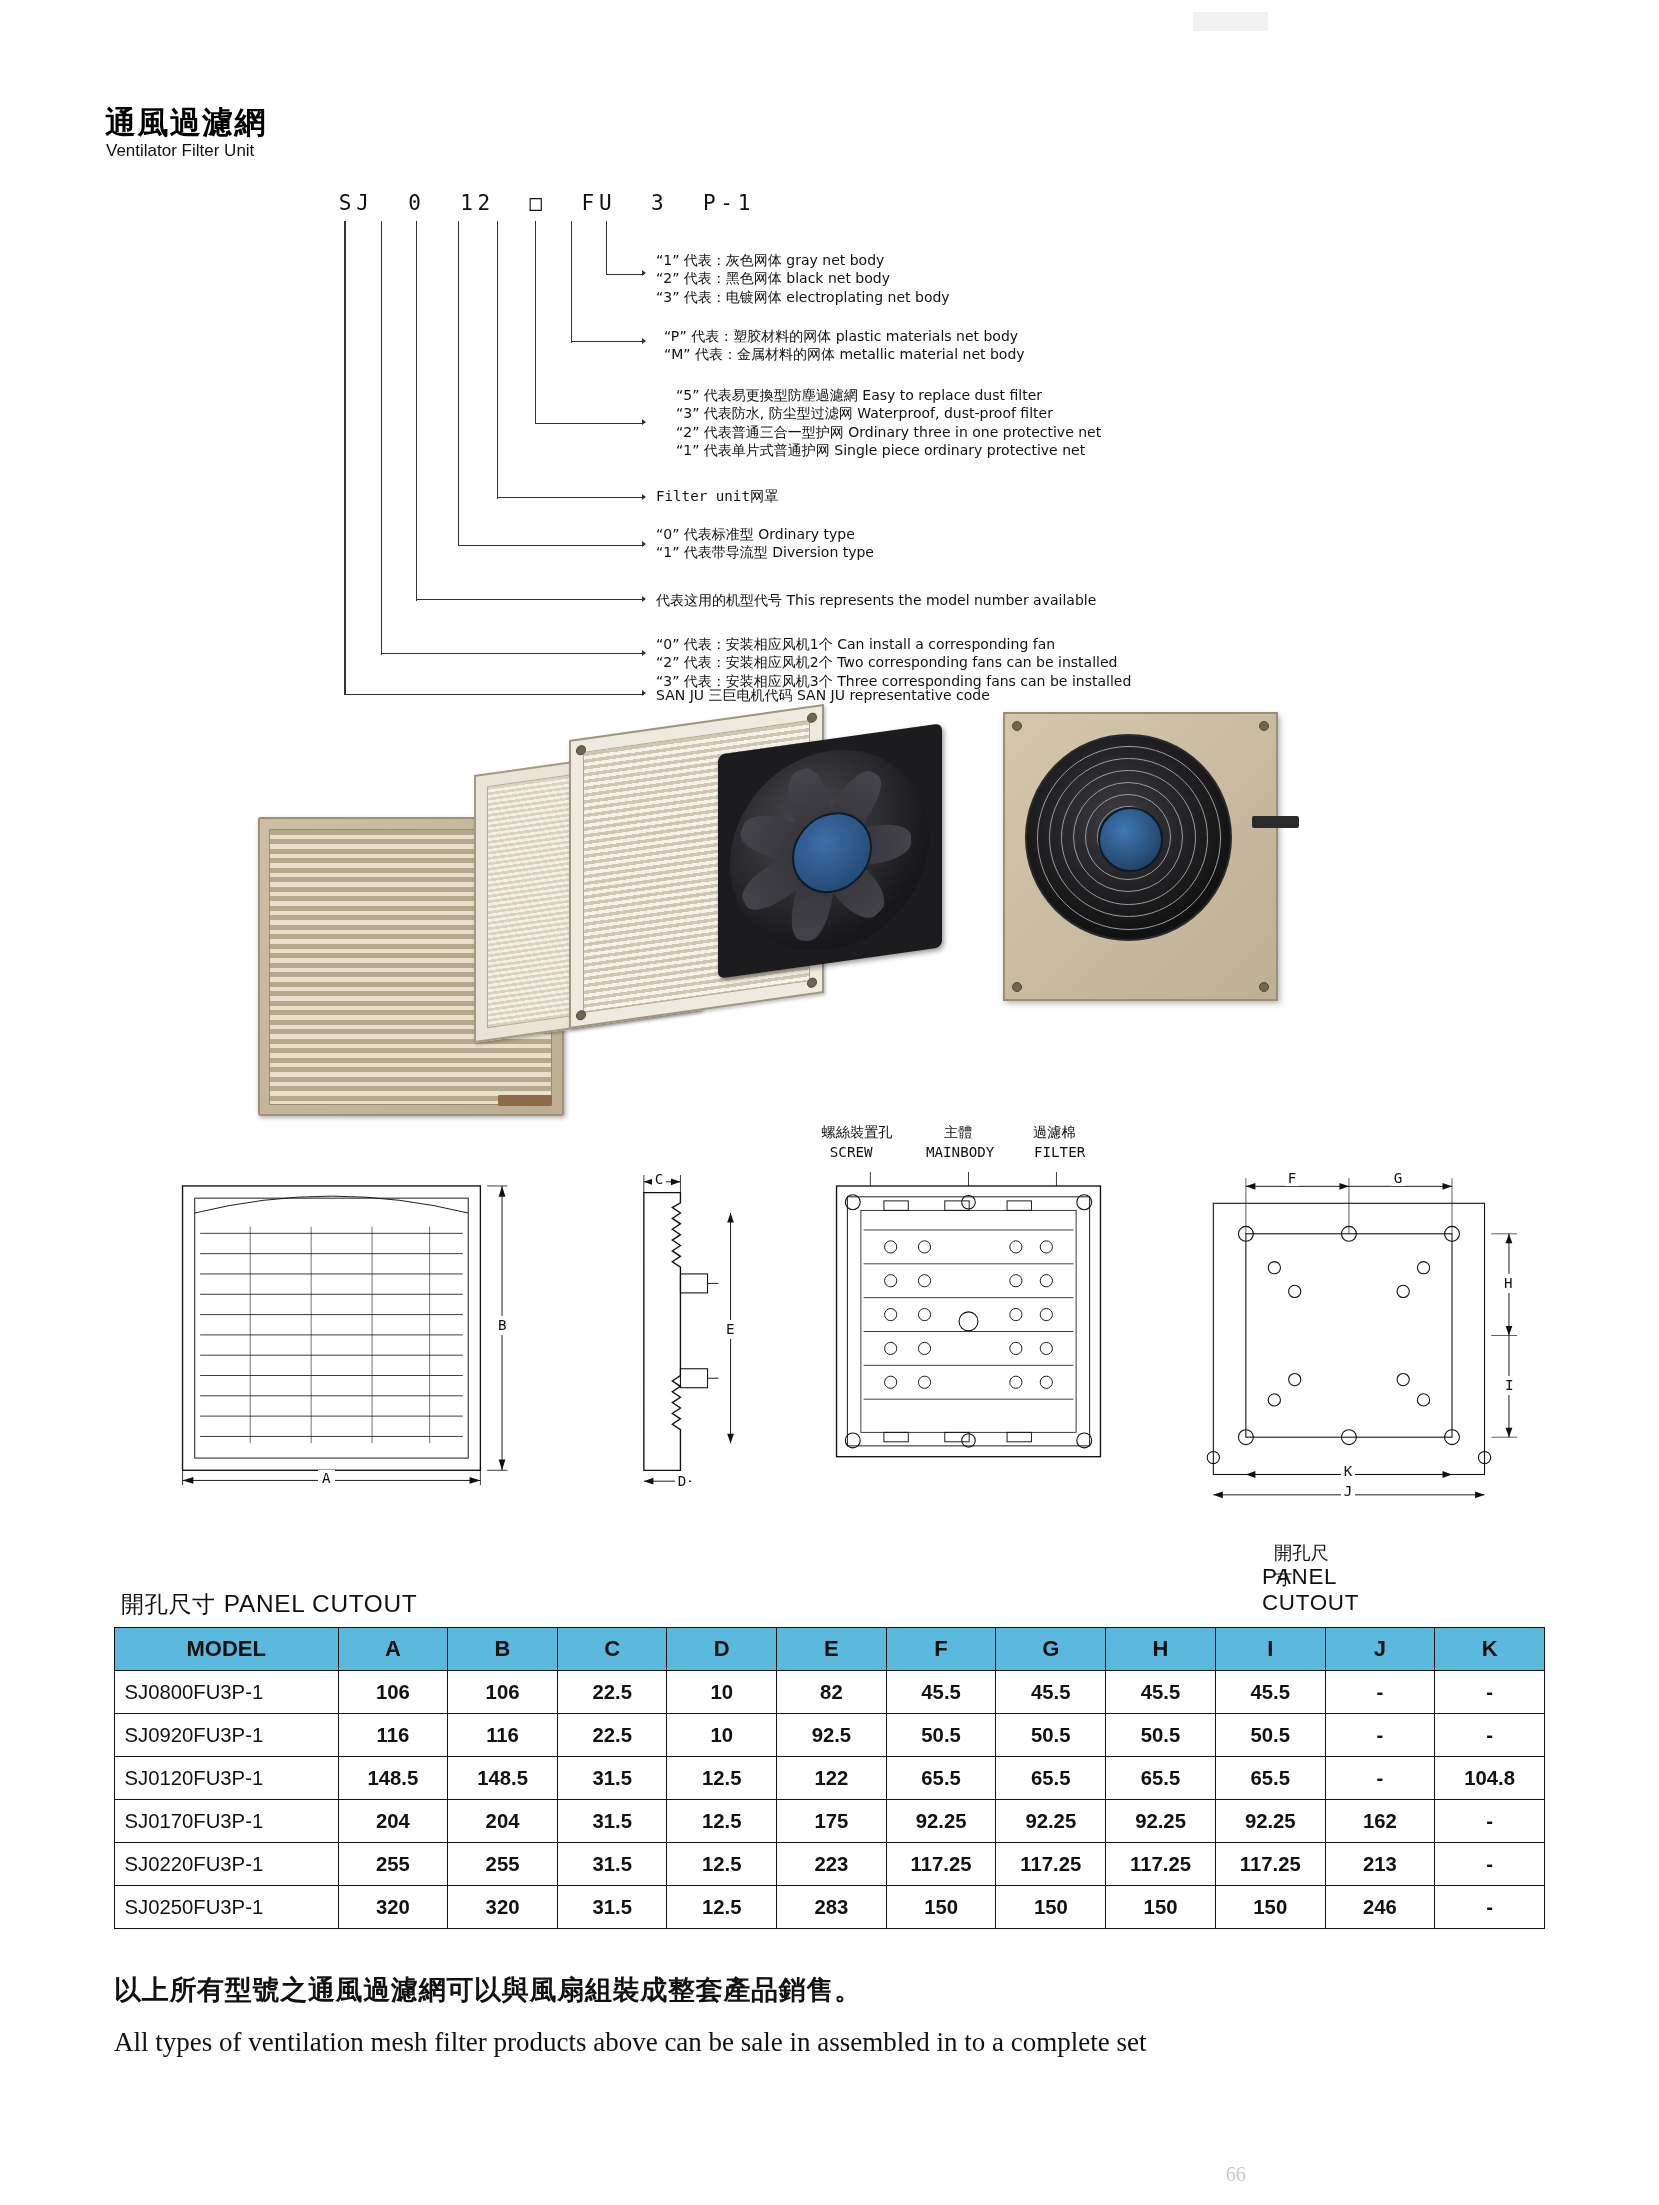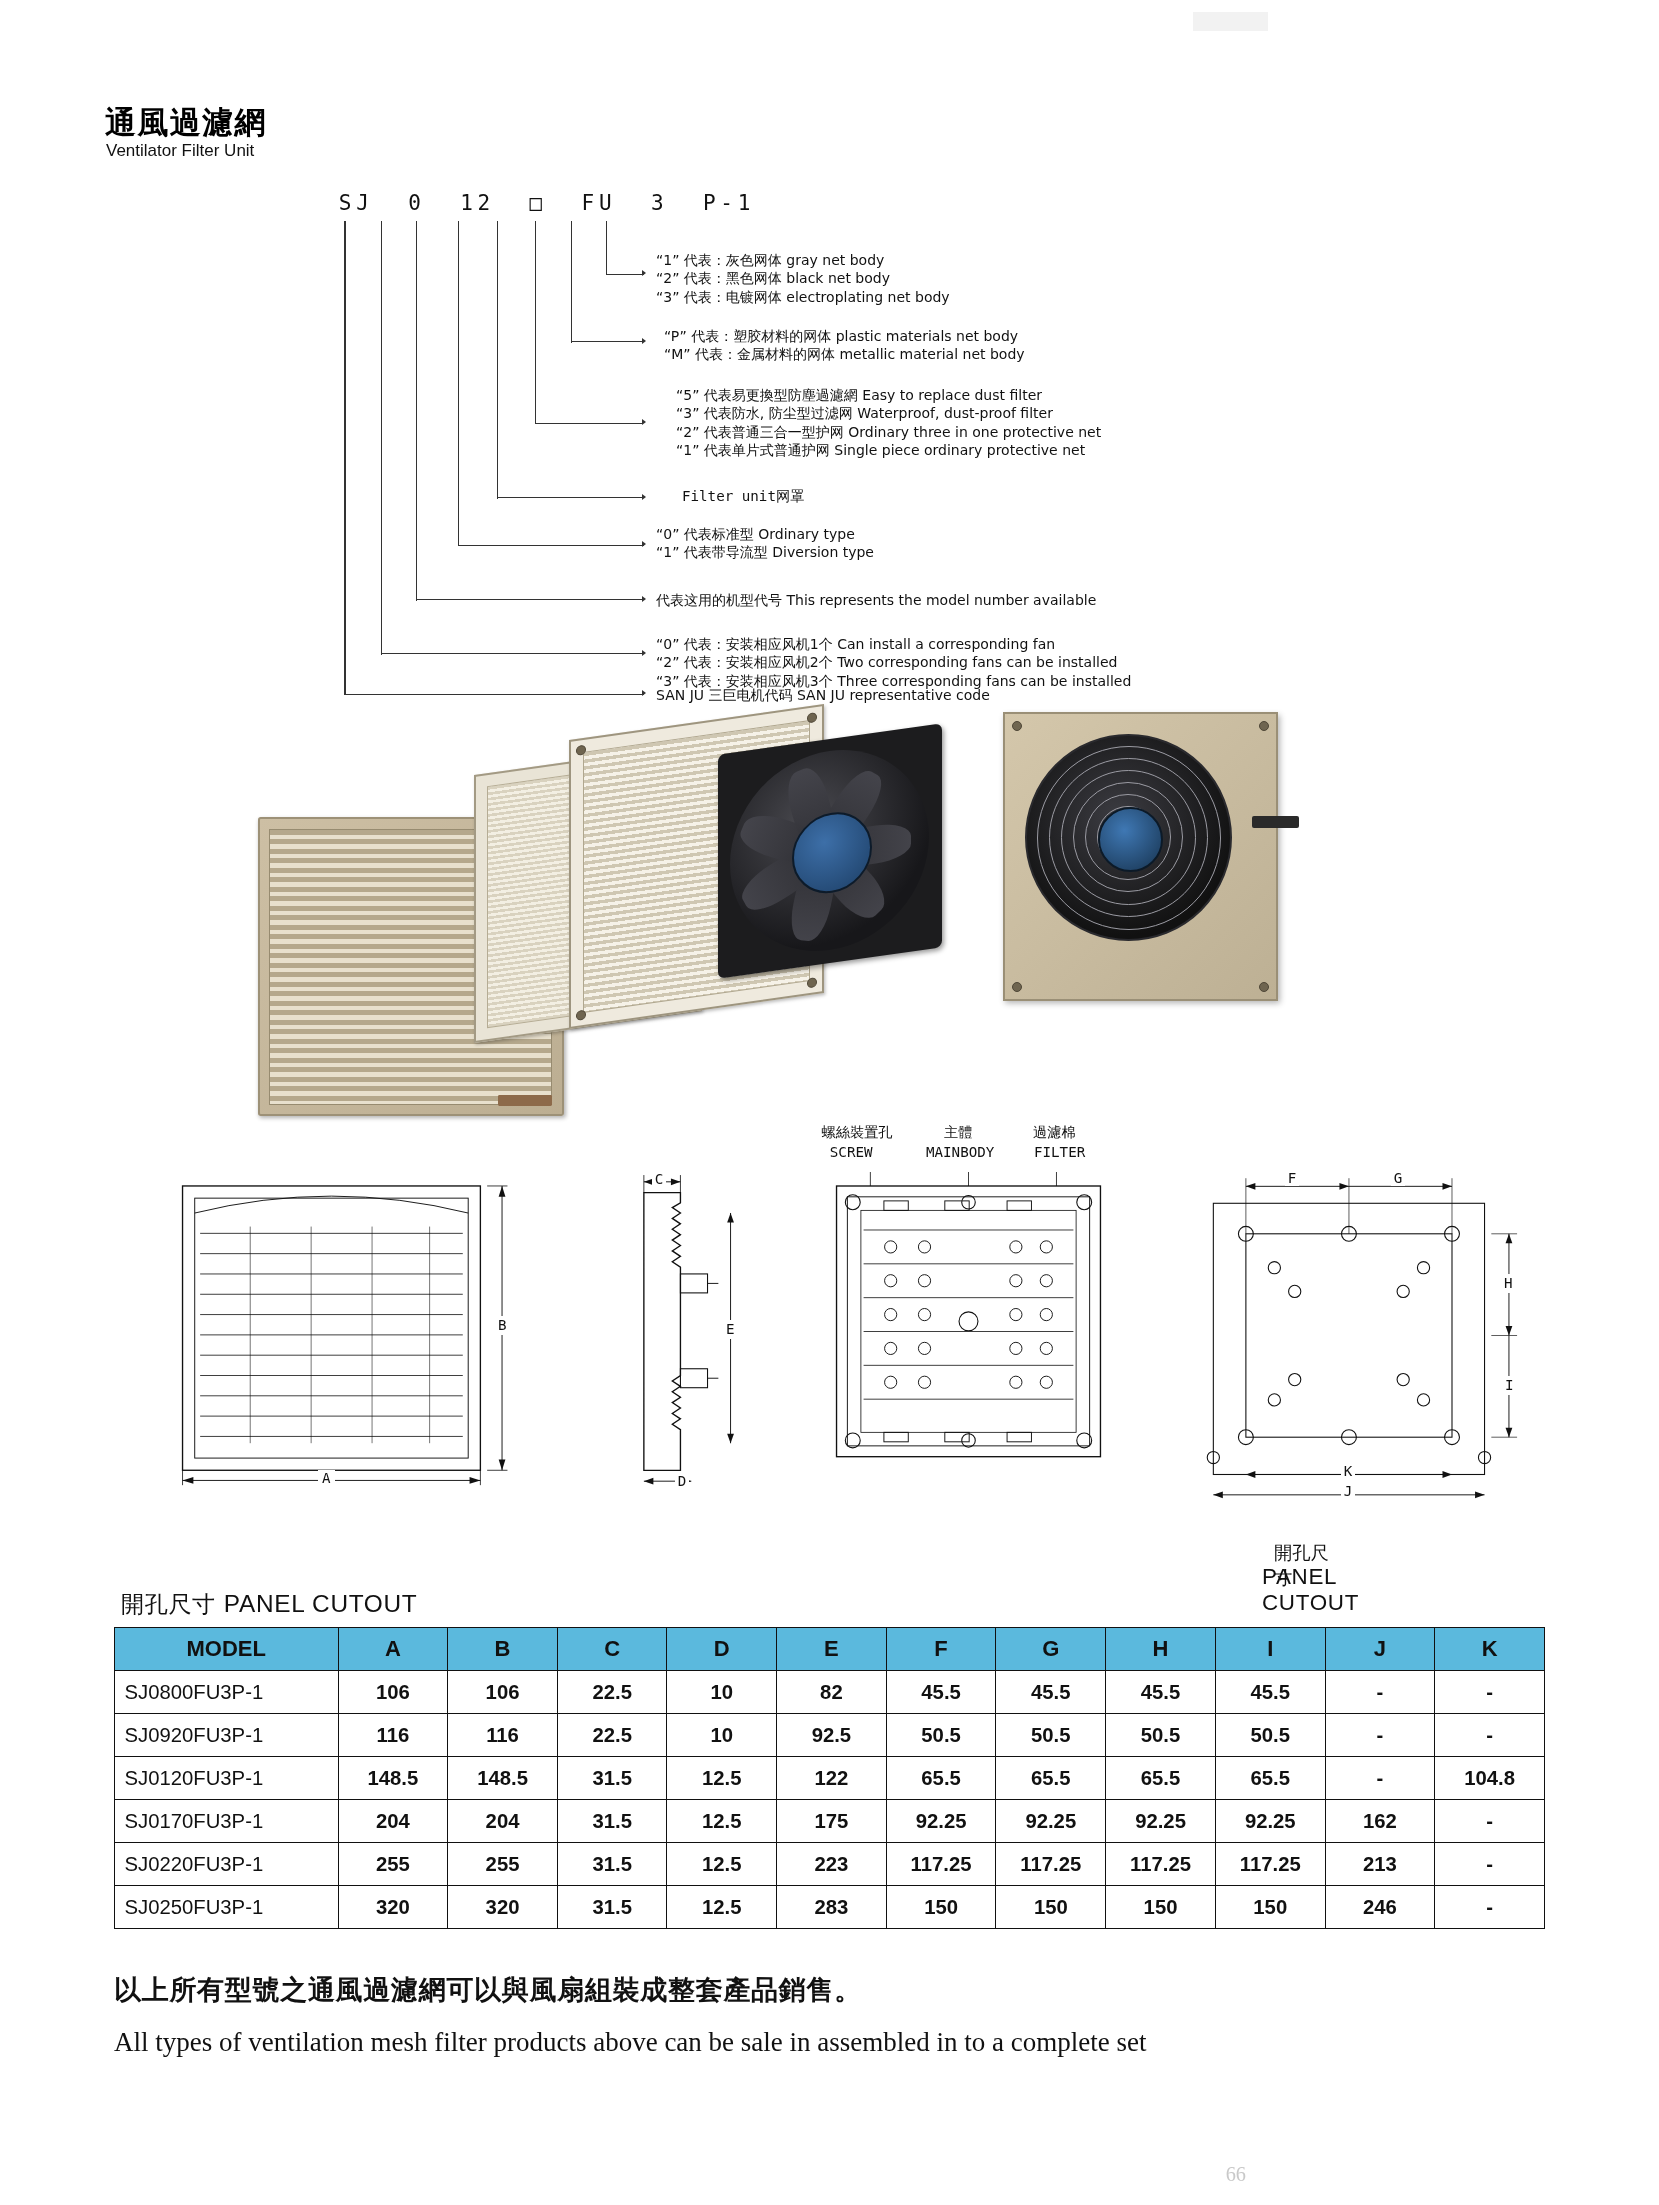--- a/index.html
+++ b/index.html
@@ -196,21 +196,21 @@
       <div>“M” 代表：金属材料的网体  metallic material net body</div>
     </div>
 
     <div class="note" style="left:324px;top:195px;margin-left:20px;">
       <div>“5” 代表易更換型防塵過濾網  Easy to replace dust filter</div>
       <div>“3” 代表防水, 防尘型过滤网  Waterproof, dust-proof filter</div>
       <div>“2” 代表普通三合一型护网  Ordinary three in one protective net</div>
       <div>“1” 代表单片式普通护网  Single piece ordinary protective net</div>
     </div>
 
-    <div class="note" style="left:324px;top:296px;font-family:'DejaVu Sans Mono',monospace;font-size:14.2px;margin-left:26px;">
+    <div class="note" style="left:324px;top:296px;font-family:'DejaVu Sans Mono',monospace;font-size:14.2px;">
       <div>Filter  unit网罩</div>
     </div>
 
     <div class="note" style="left:324px;top:334px;">
       <div>“0” 代表标准型  Ordinary type</div>
       <div>“1” 代表带导流型  Diversion type</div>
     </div>
 
     <div class="note" style="left:324px;top:400px;">
       <div>代表这用的机型代号  This represents the model number available</div>

